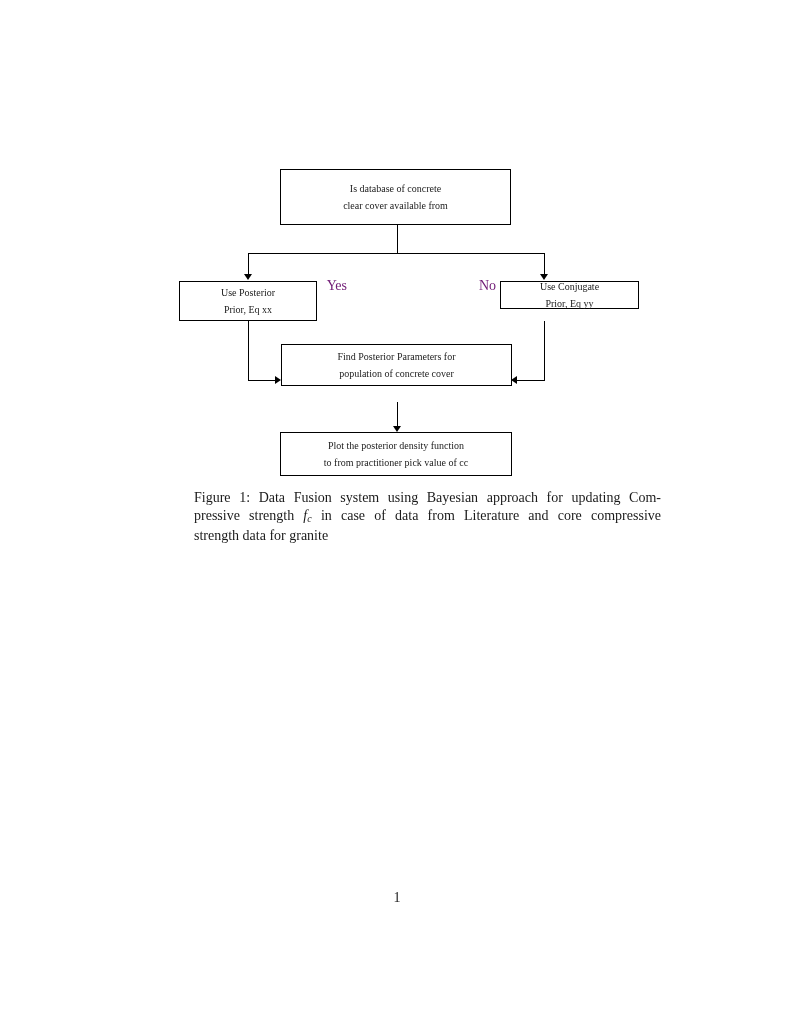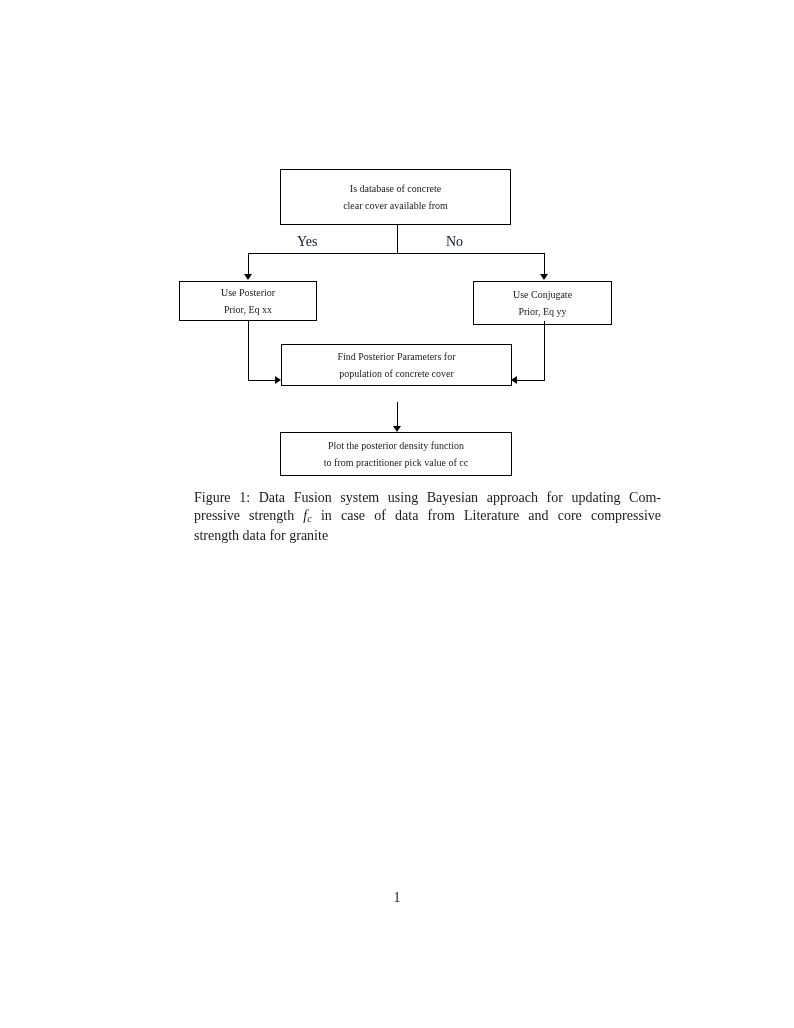--- a/index.html
+++ b/index.html
@@ -23,21 +23,21 @@
     display: flex;
     flex-direction: column;
     justify-content: center;
     text-align: center;
     font-size: 10px;
     line-height: 17px;
     color: #1a1a1a;
   }
   .node-question  { left: 280px; top: 169px; width: 231px; height: 56px; }
   .node-jeffreys  { left: 179px; top: 281px; width: 138px; height: 40px; }
-  .node-conjugate { left: 473px; top: 281px; width: 139px; height: 44px; }
+  .node-conjugate { left: 500px; top: 281px; width: 139px; height: 28px; }
   .node-posterior { left: 281px; top: 344px; width: 231px; height: 42px; }
   .node-plot      { left: 280px; top: 432px; width: 232px; height: 44px; }
   
   .hline, .vline { position: absolute; background: #000; }
   .vline { width: 1px; }
   .hline { height: 1px; }
   .stem-top       { left: 397px; top: 225px; height: 28px; }
   .branch-h       { left: 248px; top: 253px; width: 297px; }
   .drop-yes       { left: 248px; top: 253px; height: 22px; }
   .drop-no        { left: 544px; top: 253px; height: 22px; }
@@ -53,23 +53,24 @@
   .arr-left  { border-top: 4px solid transparent; border-bottom: 4px solid transparent; border-right: 6px solid #000; }
   .arr-yes       { left: 244px; top: 274px; }
   .arr-no        { left: 540px; top: 274px; }
   .arr-into-left { left: 275px; top: 376px; }
   .arr-into-right{ left: 511px; top: 376px; }
   .arr-mid-down  { left: 393px; top: 426px; }
   
   .edge-label {
     position: absolute;
     font-size: 14px;
-    color: #0f172a;
-    text-align: left;
+    color: #701a75;
+    text-align: right;
     width: 50px;
+    margin-top: 44px;
   }
   .label-yes { left: 297px; top: 234px; }
   .label-no  { left: 446px; top: 234px; }
   
   .caption {
     position: absolute;
     left: 162px; top: 489px;
     width: 467px;
     font-size: 14px;
     line-height: 17.5px;

